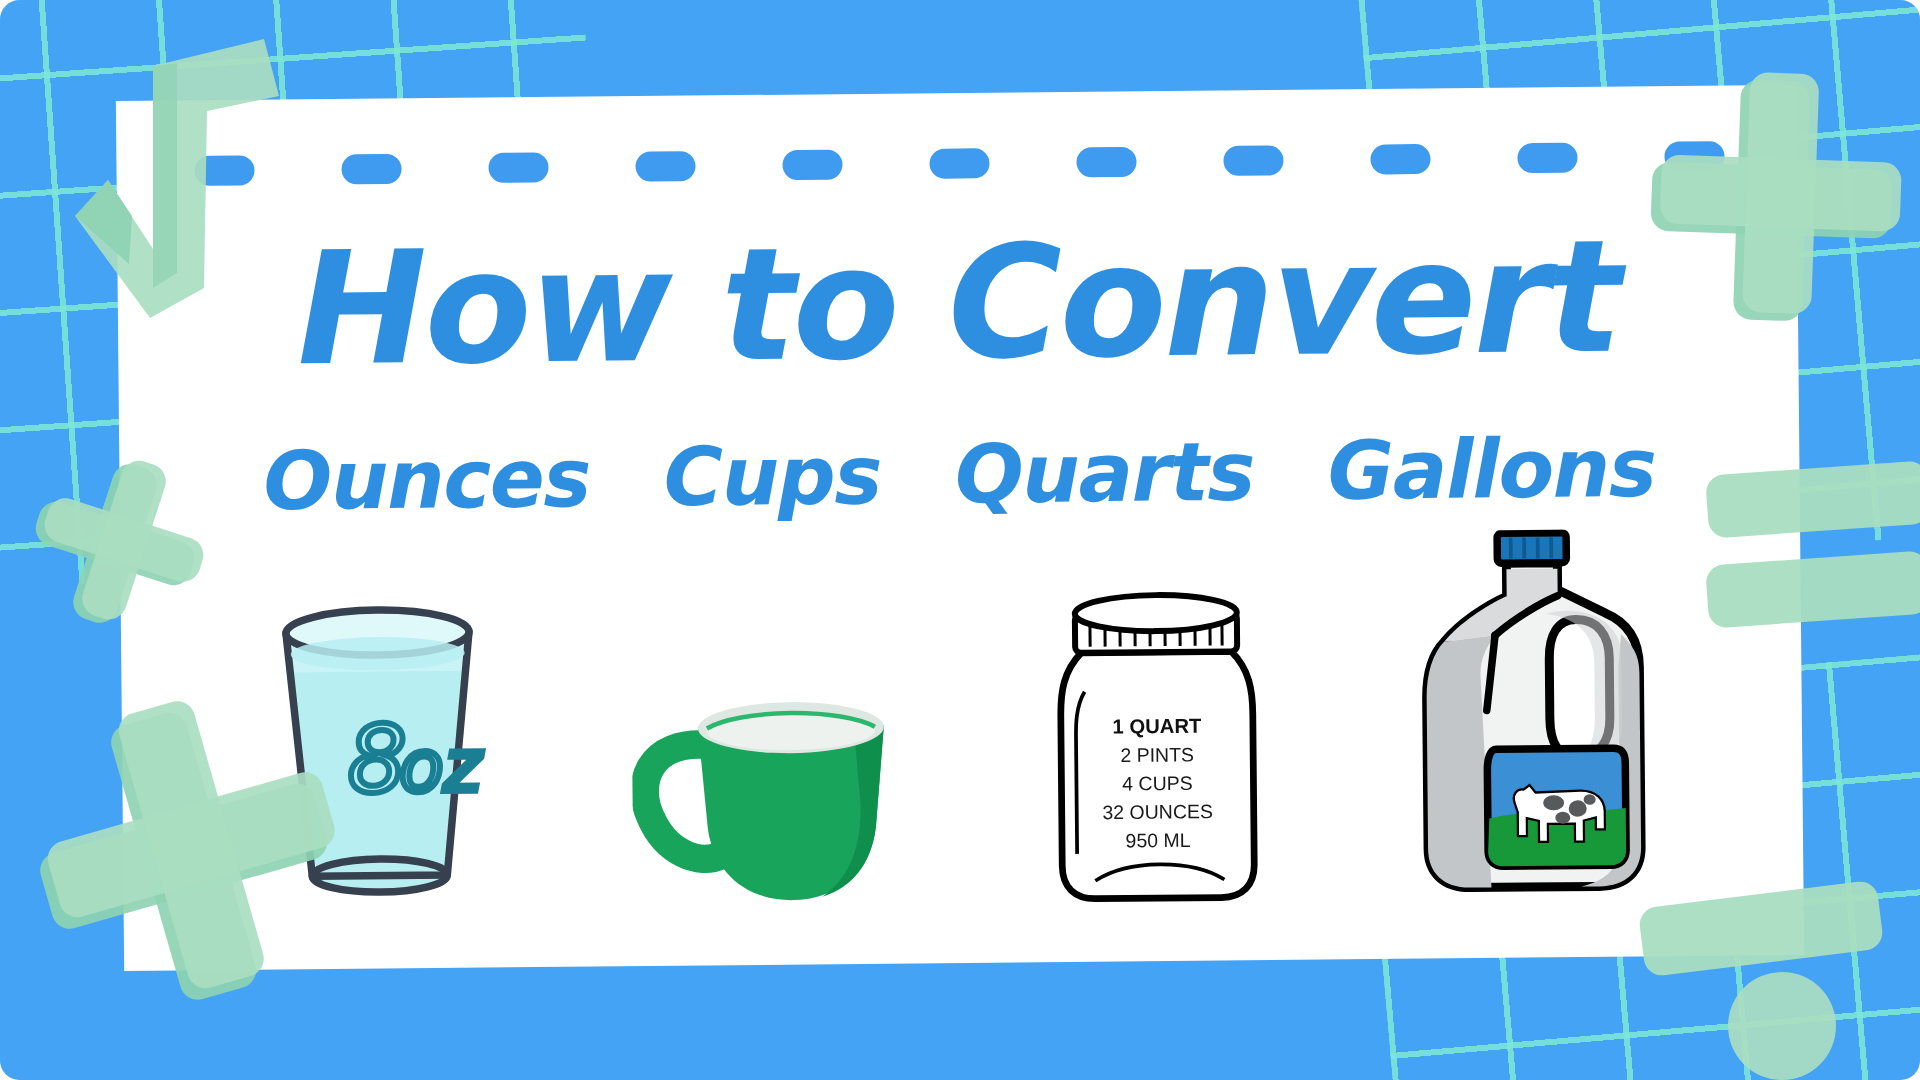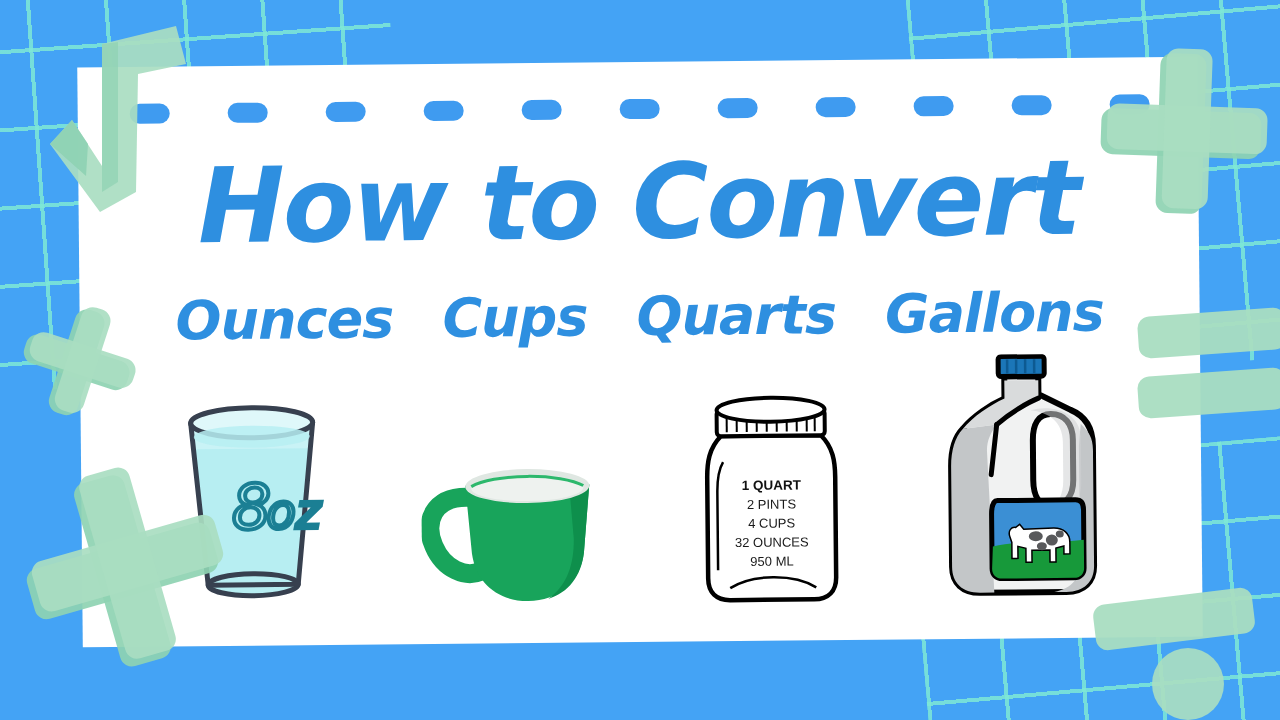--- a/index.html
+++ b/index.html
@@ -2,21 +2,21 @@
 <html><head>
 <meta charset="utf-8">
 <style>
   * { margin:0; padding:0; box-sizing:border-box; }
   html, body {
     width:1280px; height:720px; overflow:hidden;
     font-family:"Liberation Sans", sans-serif;
   }
   #stage {
     position:relative; width:1280px; height:720px;
-    background:#44a3f5; overflow:hidden;
+    background:#44a3f5; overflow:hidden;border-radius:13px;
   }
 
   
   .grid-patch {
     position:absolute;
     background-image:
       repeating-linear-gradient(to right, rgba(126,232,214,0.85) 0 4px, transparent 4px 78px),
       repeating-linear-gradient(to bottom, rgba(126,232,214,0.85) 0 4px, transparent 4px 78px);
     pointer-events:none;
   }

